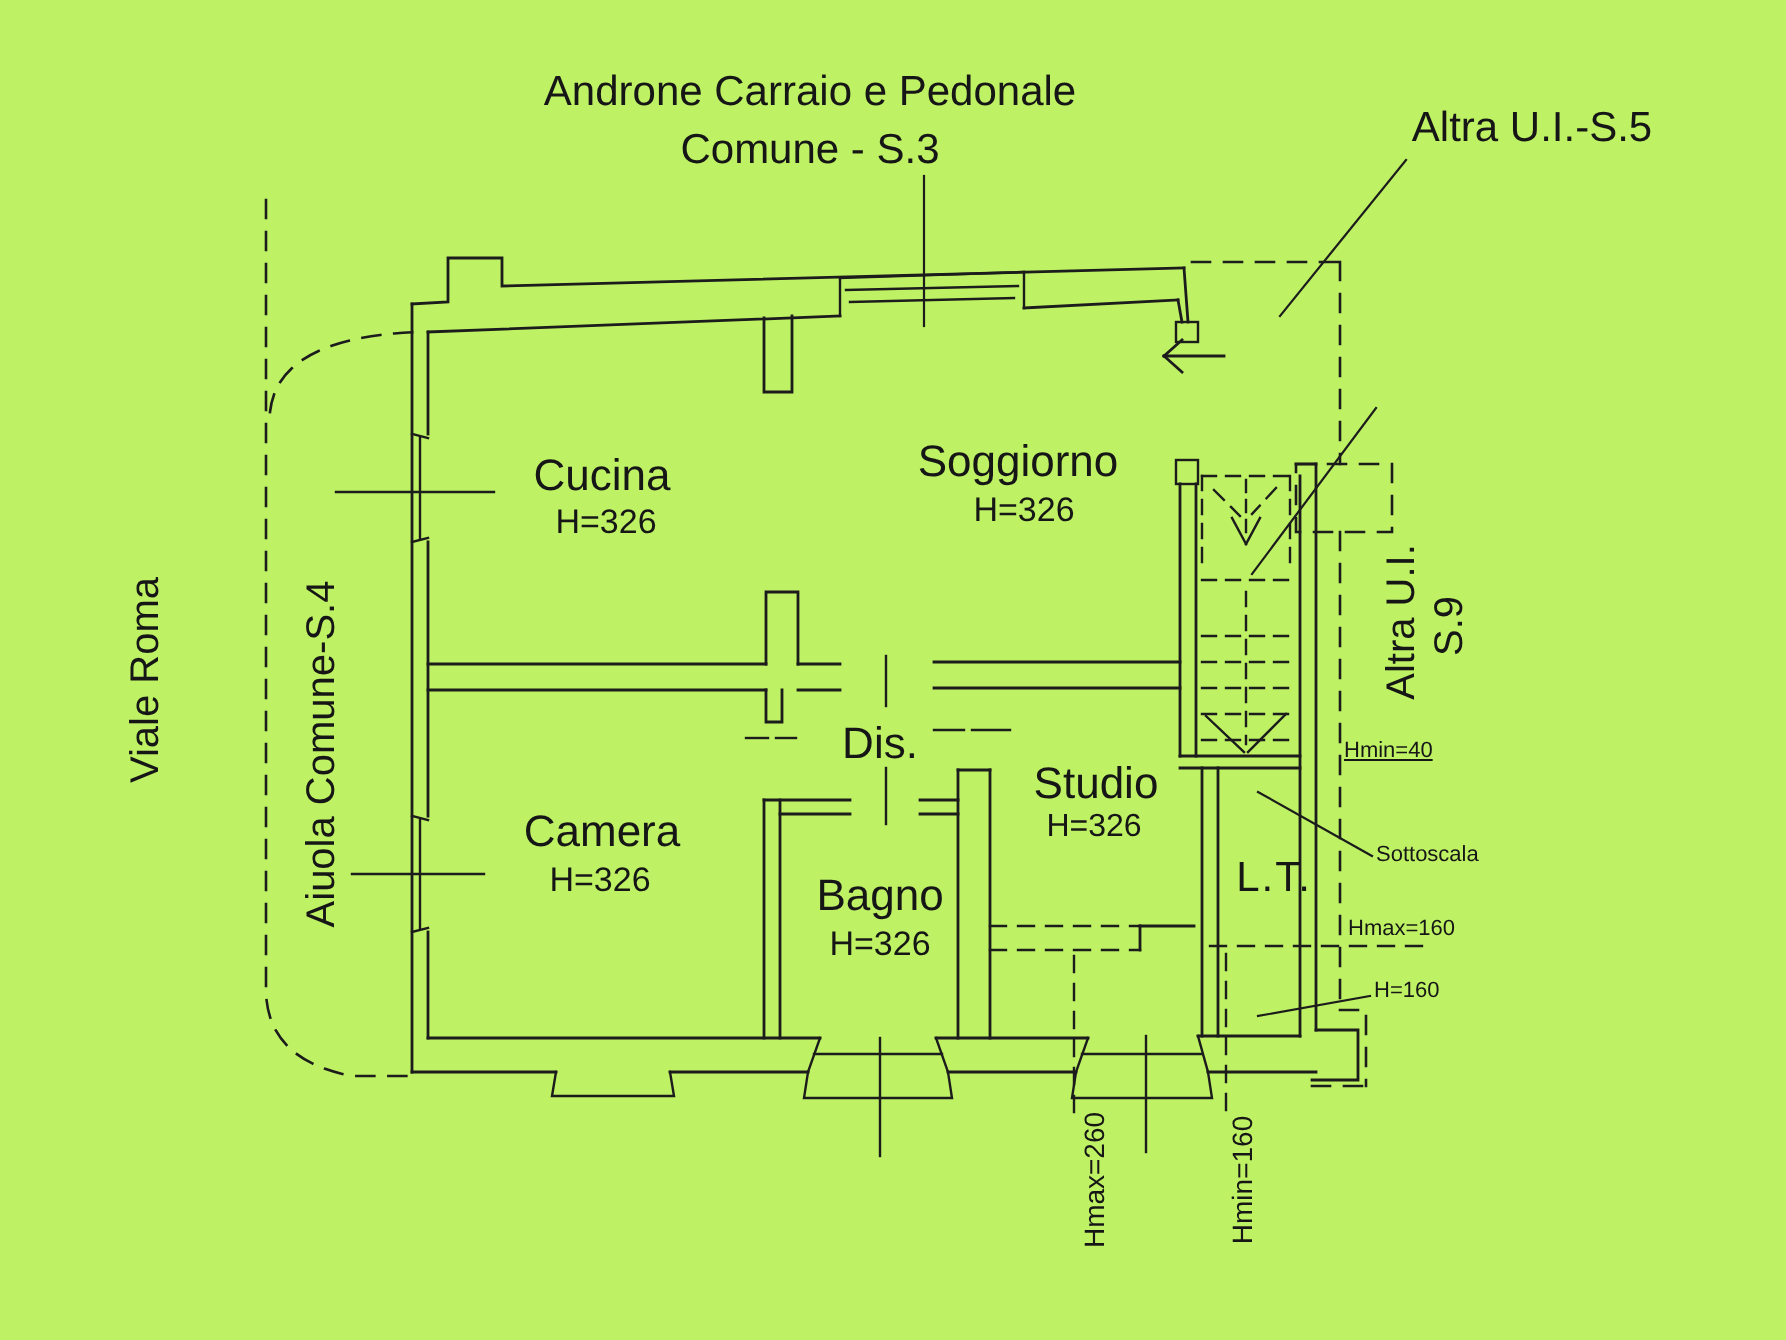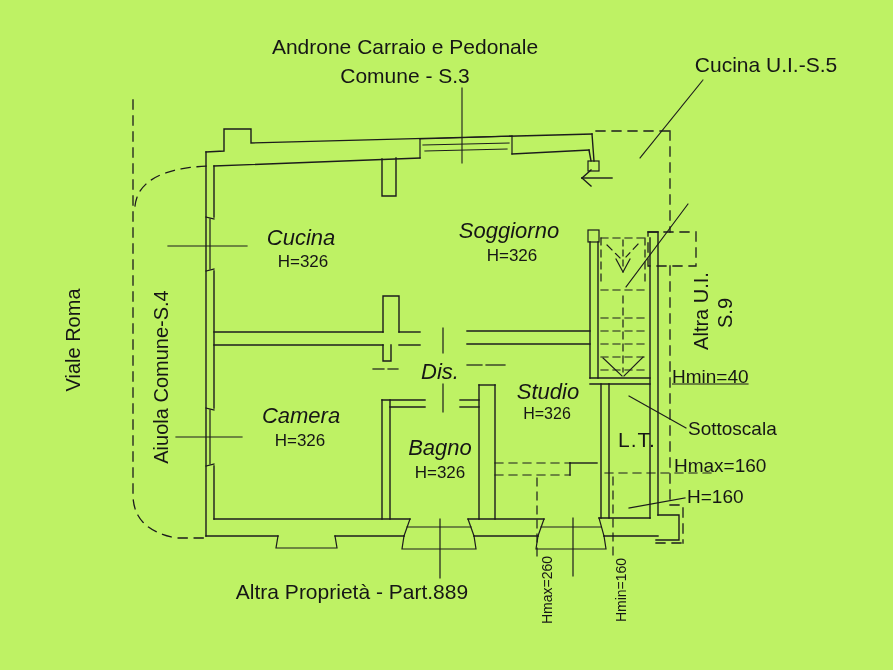--- a/index.html
+++ b/index.html
@@ -15,25 +15,25 @@
   .lbl{
     position:absolute;
     white-space:nowrap;
     transform:translate(-50%,-50%);
     color:#161616;
     line-height:1;
   }
   .lbl.left-anchor{transform:translateY(-50%);}
   .lbl.vert{transform:translate(-50%,-50%) rotate(-90deg);}
   .big{font-size:21px;}
-  .room{font-size:22px;font-style:italic;}
+  .room{font-size:22px;}
   .roomh{font-size:17px;}
   .roomh-sm{font-size:16px;}
   .lt{font-size:21px;letter-spacing:1px;}
-  .small{font-size:19px;}
+  .small{font-size:11px;}
   .vsmall{font-size:14px;}
   .vbig{font-size:20px;}
   .underlined{text-decoration:underline;}
 </style>
 </head>
 <body>
 
 <div id="canvas">
 
   <svg id="plan-svg" width="893" height="670" viewBox="0 0 893 670" fill="none" stroke="#1c1c1c" stroke-width="1.4" stroke-linecap="square">
@@ -210,26 +210,25 @@
       <path d="M 462 88 V 163"></path>
       <path d="M 703 80 L 640 158"></path>
       <path d="M 688 204 L 626 287"></path>
       <path d="M 686 428 L 629 396"></path>
       <path d="M 685 498 L 629 508"></path>
     </g>
   </svg>
 
   <div class="lbl big" style="left:405px;top:46px;">Androne Carraio e Pedonale</div>
   <div class="lbl big" style="left:405px;top:75px;">Comune - S.3</div>
-  <div class="lbl big" style="left:766px;top:64px;">Cucina U.I.-S.5</div>
+  <div class="lbl big" style="left:766px;top:64px;">Altra U.I.-S.5</div>
   <div class="lbl vert vbig" style="left:701px;top:311px;">Altra U.I.</div>
   <div class="lbl vert vbig" style="left:725px;top:313px;">S.9</div>
   <div class="lbl vert vbig" style="left:73px;top:340px;">Viale Roma</div>
   <div class="lbl vert vbig" style="left:161px;top:377px;">Aiuola Comune-S.4</div>
-  <div class="lbl big" style="left:352px;top:591px;">Altra Proprietà - Part.889</div>
 
   <div class="lbl room" style="left:301px;top:238px;">Cucina</div>
   <div class="lbl roomh" style="left:303px;top:261px;">H=326</div>
   <div class="lbl room" style="left:509px;top:231px;">Soggiorno</div>
   <div class="lbl roomh" style="left:512px;top:255px;">H=326</div>
   <div class="lbl room" style="left:301px;top:416px;">Camera</div>
   <div class="lbl roomh" style="left:300px;top:440px;">H=326</div>
   <div class="lbl room" style="left:440px;top:448px;">Bagno</div>
   <div class="lbl roomh" style="left:440px;top:472px;">H=326</div>
   <div class="lbl room" style="left:548px;top:392px;">Studio</div>

